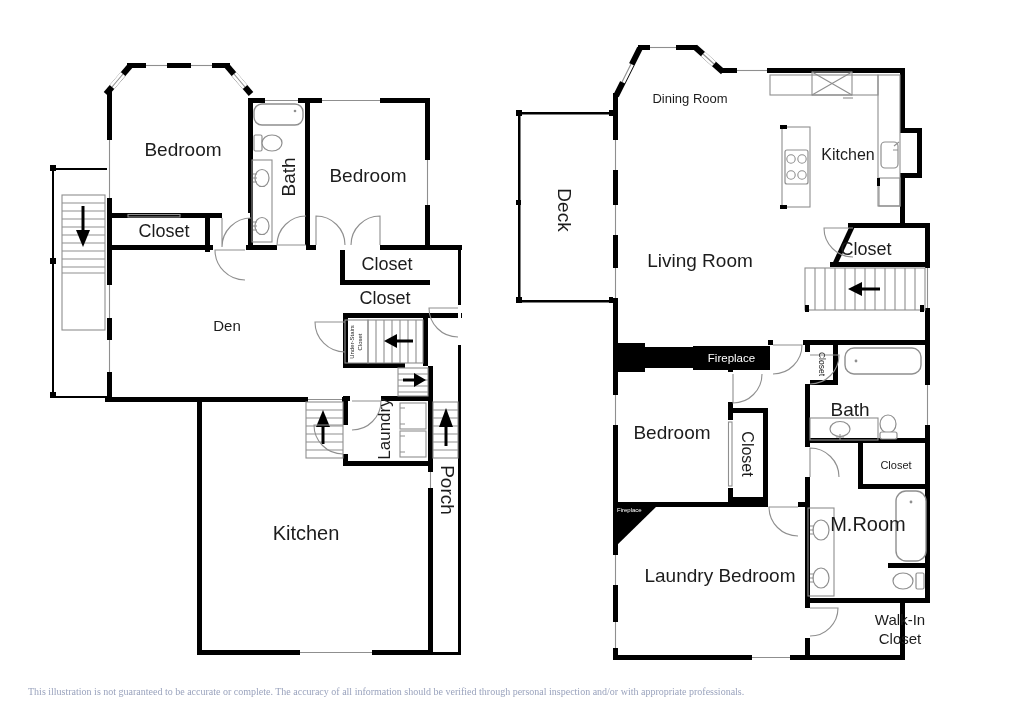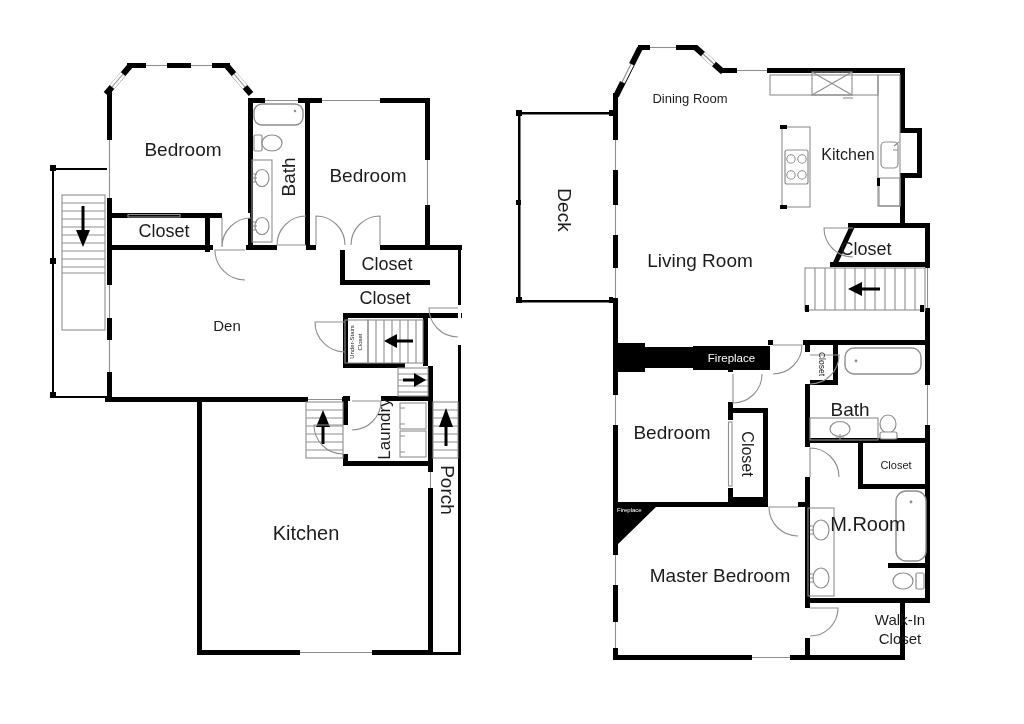--- a/index.html
+++ b/index.html
@@ -374,22 +374,23 @@
 </div>
 <div class="lbl" style="left:672px;top:433px;font-size:19px">Bedroom</div>
 <div class="lbl r90" style="left:747px;top:454px;font-size:16px">Closet</div>
 <div class="lbl r90" style="left:822px;top:364px;font-size:8.5px">Closet</div>
 <div class="lbl" style="left:850px;top:410px;font-size:19px">Bath</div>
 <div class="lbl" style="left:896px;top:465px;font-size:11px">Closet</div>
 <div class="lbl" style="left:868px;top:524px;font-size:20px">M.Room</div>
 <div class="fireplace-tri" style="left:613px;top:505px;width:45px;height:44px">
   <span>Fireplace</span>
 </div>
-<div class="lbl" style="left:720px;top:576px;font-size:19px">Master Bedroom</div>
+<div class="lbl" style="left:720px;top:576px;font-size:19px">Laundry Bedroom</div>
 <div class="lbl two" style="left:900px;top:630px;font-size:15px">
   <span>Walk-In</span>
   <span>Closet</span>
 </div>
 
 <div class="disclaimer">
+  <div>This illustration is not guaranteed to be accurate or complete. The accuracy of all information should be verified through personal inspection and/or with appropriate professionals.</div>
 </div>
 
 </div>
 
 </body></html>

